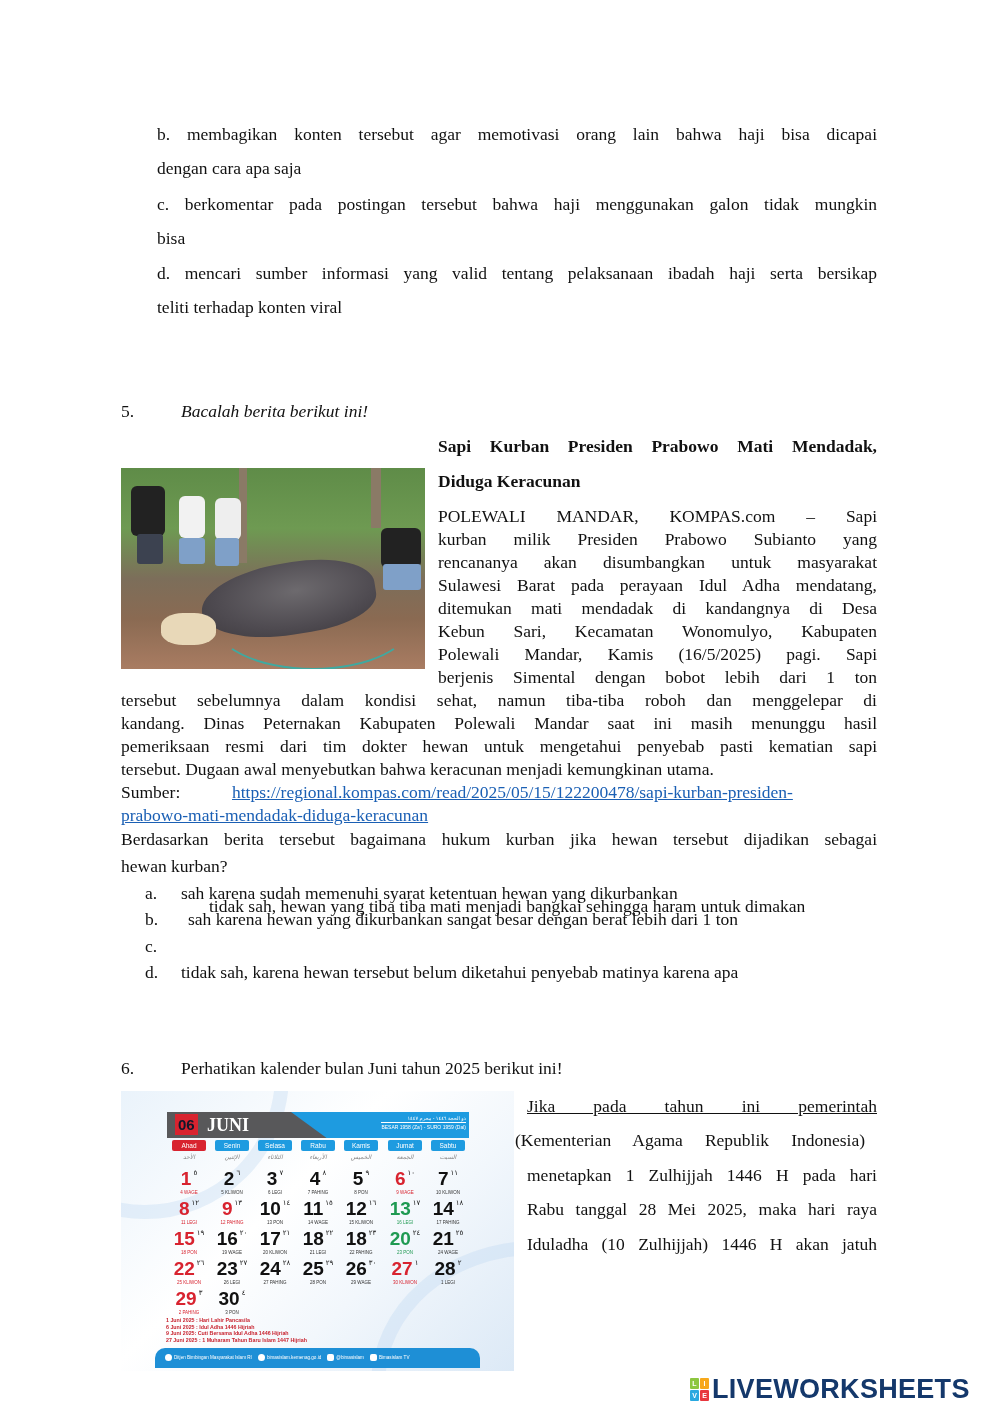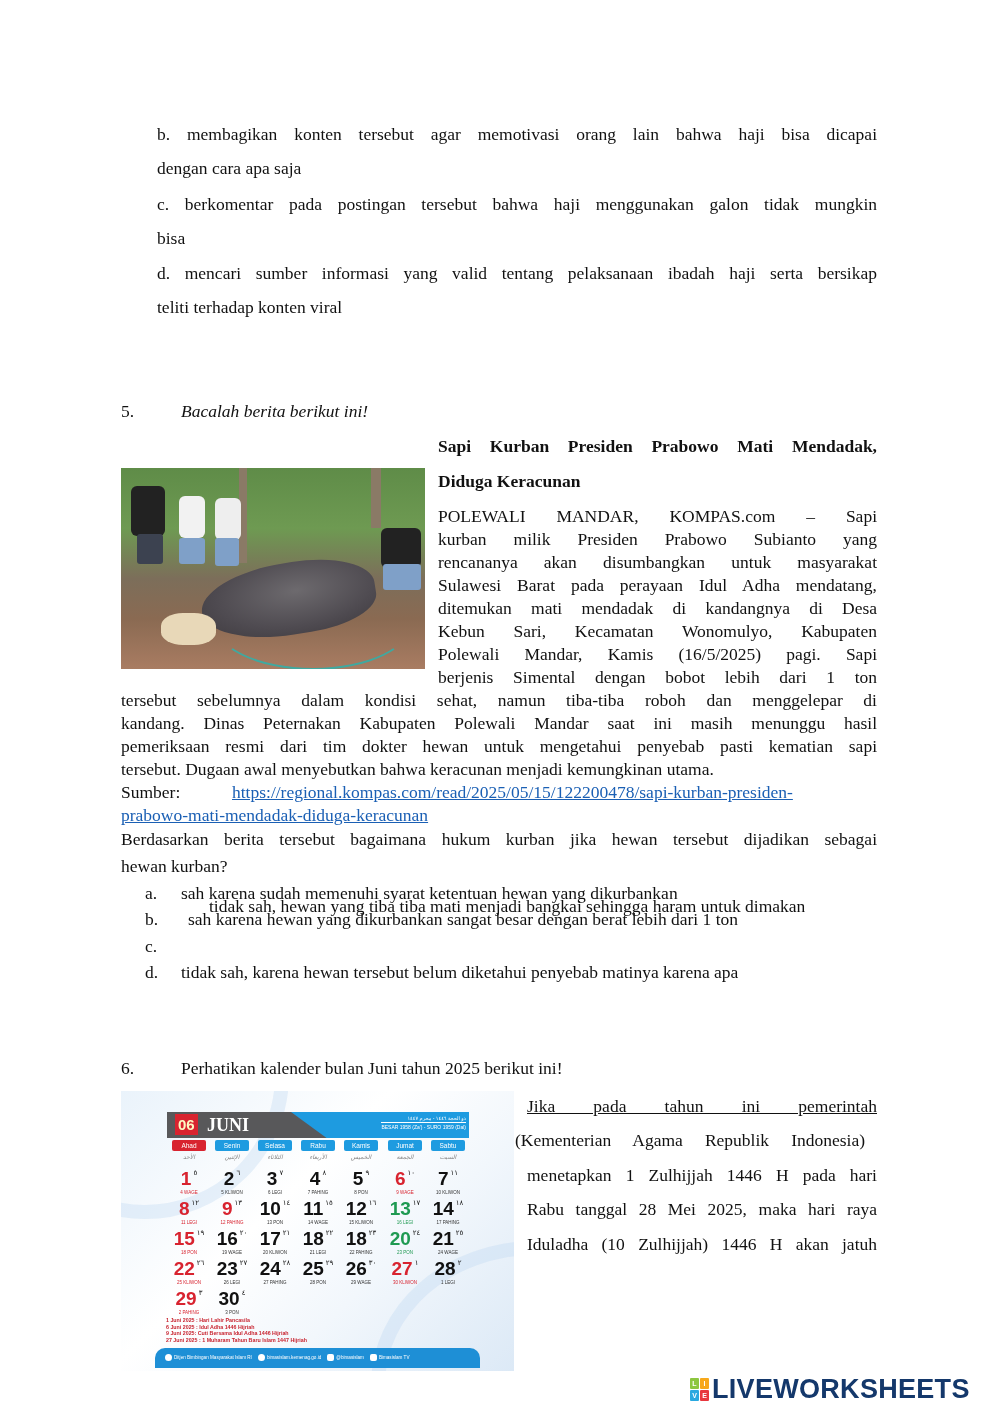--- a/index.html
+++ b/index.html
@@ -27,21 +27,21 @@
                  border-radius: 50%; }
 
   
   .cal { position: absolute; left: 121px; top: 1091px; width: 393px; height: 280px; overflow: hidden;
          background: linear-gradient(135deg, #eaf3fb 0%, #ffffff 40%, #f2f7fc 65%, #dce9f6 100%);
          font-family: "Liberation Sans", sans-serif; }
   .cal .swoosh { position: absolute; border-radius: 50%; border: 14px solid rgba(190,215,240,0.35); }
   .cal-head { position: absolute; left: 46px; top: 21px; width: 302px; height: 26px; background: #58585a; }
   .cal-head-blue { position: absolute; left: 170px; top: 21px; width: 178px; height: 26px; background: #1e9be0;
                    clip-path: polygon(0 0, 100% 0, 100% 100%, 20% 100%); }
-  .cal-month-num { position: absolute; left: 54px; top: 23px; background: #d8232f; color: #fef9c3;
+  .cal-month-num { position: absolute; left: 54px; top: 23px; background: #d8232f; color: #0f172a;
                    font-weight: bold; font-size: 15px; padding: 0 3px; line-height: 21px; }
   .cal-month-name { position: absolute; left: 86px; top: 21px; color: #fff; font-family: "Liberation Serif", serif;
                     font-weight: bold; font-size: 18px; line-height: 26px; }
   .cal-hijri { position: absolute; right: 48px; top: 23px; color: #fff; font-size: 5px; text-align: right; line-height: 8px; }
   .cal-hijri .jawa { border-top: 1px solid #fff; }
   .dayhdr { position: absolute; top: 49px; width: 34px; height: 11px; border-radius: 2px; color: #fff;
             font-size: 6.5px; text-align: center; line-height: 11px; background: #1e9be0; }
   .dayhdr.red { background: #d8232f; }
   .dayarab { position: absolute; top: 62px; width: 34px; text-align: center; font-size: 6px; color: #888; font-style: italic; }
   .dcell { position: absolute; width: 44px; height: 28px; text-align: center; }

